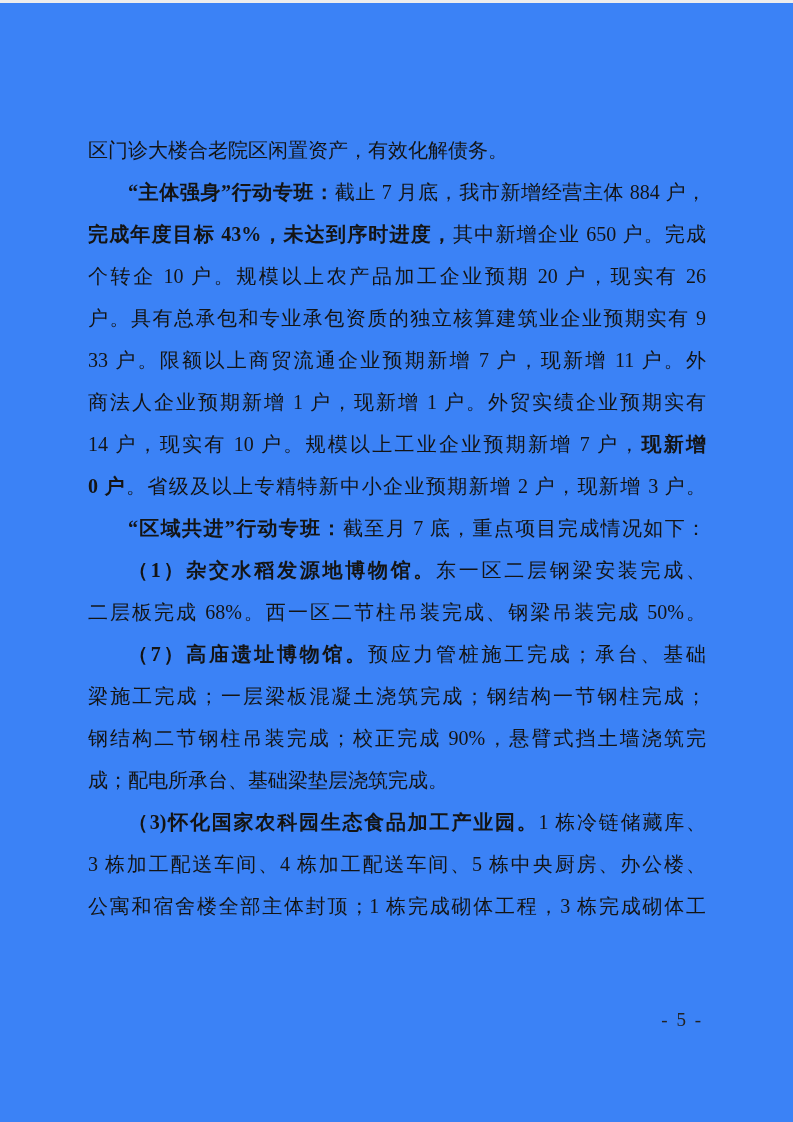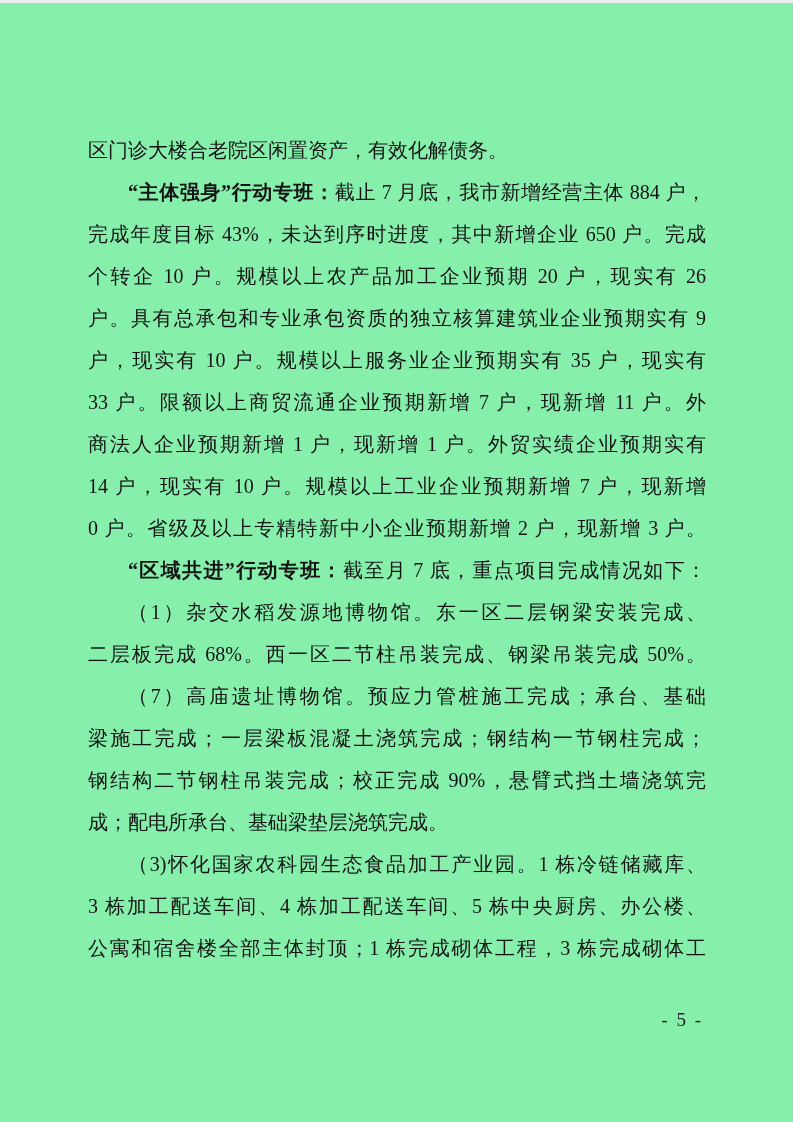--- a/index.html
+++ b/index.html
@@ -4,21 +4,21 @@
 <style>
   html, body {
     margin: 0;
     padding: 0;
     background: #ffffff;
   }
   .page {
     position: relative;
     width: 793px;
     height: 1122px;
-    background: #86efac;
+    background: #3b82f6;
     overflow: hidden;
     font-family: "Liberation Serif", "DejaVu Serif", serif;
     color: #141414;
   }
   .top-edge {
     position: absolute;
     top: 0; left: 0;
     width: 100%;
     height: 3px;
     background: #ededed;
@@ -37,21 +37,21 @@
     overflow: hidden;
     white-space: normal;
   }
   .line.fill {
     text-align-last: justify;
   }
   .line.indent {
     text-indent: 2em;
   }
   .run-b {
-    font-weight: normal;
+    font-weight: bold;
   }
   .run-kai {
     font-weight: bold;
   }
   .page-number {
     position: absolute;
     top: 1004px;
     right: 90px;
     font-size: 19px;
     line-height: 32px;
@@ -64,21 +64,20 @@
 <body>
 
 <div class="page">
   <div class="top-edge"></div>
   <div class="doc-body" id="doc-body">
       <div class="line"><span>区门诊大楼合老院区闲置资产，有效化解债务。</span></div>
       <div class="line indent fill"><span class="run-kai">“主体强身”行动专班：</span><span>截止 7 月底，我市新增经营主体 884 户，</span></div>
       <div class="line fill"><span class="run-b">完成年度目标 43%，未达到序时进度，</span><span>其中新增企业 650 户。完成</span></div>
       <div class="line fill"><span>个转企 10 户。规模以上农产品加工企业预期 20 户，现实有 26</span></div>
       <div class="line fill"><span>户。具有总承包和专业承包资质的独立核算建筑业企业预期实有 9</span></div>
-      <div class="line fill"><span>户，现实有 10 户。规模以上服务业企业预期实有 35 户，现实有</span></div>
       <div class="line fill"><span>33 户。限额以上商贸流通企业预期新增 7 户，现新增 11 户。外</span></div>
       <div class="line fill"><span>商法人企业预期新增 1 户，现新增 1 户。外贸实绩企业预期实有</span></div>
       <div class="line fill"><span>14 户，现实有 10 户。规模以上工业企业预期新增 7 户，</span><span class="run-b">现新增</span></div>
       <div class="line fill"><span class="run-b">0 户</span><span>。省级及以上专精特新中小企业预期新增 2 户，现新增 3 户。</span></div>
       <div class="line indent fill"><span class="run-kai">“区域共进”行动专班：</span><span>截至月 7 底，重点项目完成情况如下：</span></div>
       <div class="line indent fill"><span class="run-b">（1）杂交水稻发源地博物馆。</span><span>东一区二层钢梁安装完成、</span></div>
       <div class="line fill"><span>二层板完成 68%。西一区二节柱吊装完成、钢梁吊装完成 50%。</span></div>
       <div class="line indent fill"><span class="run-b">（7）高庙遗址博物馆。</span><span>预应力管桩施工完成；承台、基础</span></div>
       <div class="line fill"><span>梁施工完成；一层梁板混凝土浇筑完成；钢结构一节钢柱完成；</span></div>
       <div class="line fill"><span>钢结构二节钢柱吊装完成；校正完成 90%，悬臂式挡土墙浇筑完</span></div>

